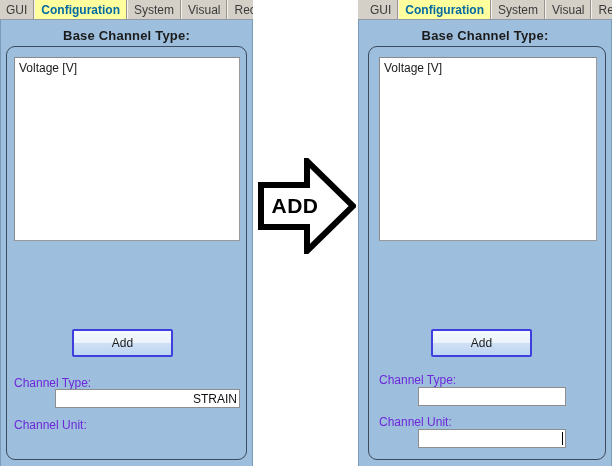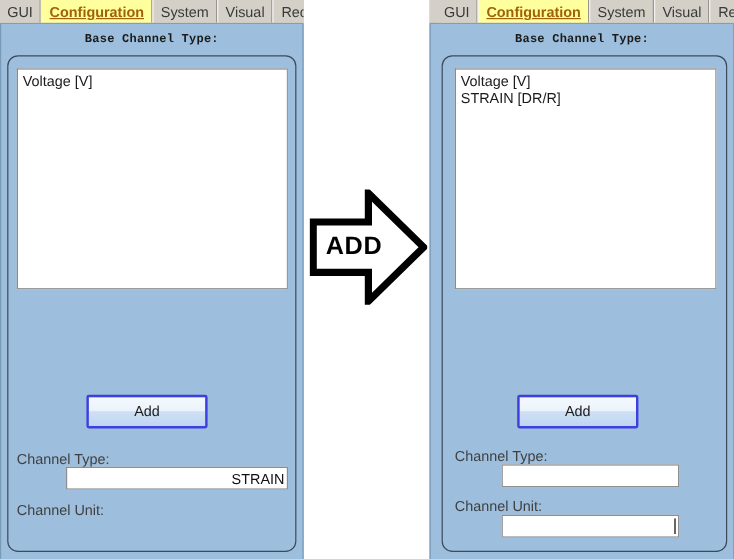--- a/index.html
+++ b/index.html
@@ -62,36 +62,34 @@
     border-right: 1px solid #9a968f;
     border-left: 1px solid #f2f1ee;
     box-sizing: border-box;
     white-space: nowrap;
     line-height: 1;
   }
   .tab:first-child { border-left: none; }
   .tab.active {
     background: #ffff9e;
     font-weight: bold;
-    color: #a16207;
-    text-decoration: underline;
+    color: #0369a1;
   }
 
   
   .heading {
     position: absolute;
     top: 28px;
     left: 0;
     width: 100%;
     text-align: center;
-    font-size: 10px;
+    font-size: 13px;
     font-weight: bold;
     color: #1b1b1b;
     letter-spacing: 0.2px;
-    font-family: Liberation Mono, monospace;
   }
 
   
   .group {
     position: absolute;
     left: 6px;
     top: 46px;
     width: 241px;
     height: 414px;
     border: 1px solid #3c4a5c;
@@ -142,21 +140,21 @@
     justify-content: center;
     font-size: 12px;
     color: #1c1c1c;
   }
   .panel.right .addbtn { left: 73px; }
 
   
   .fieldlabel {
     position: absolute;
     font-size: 12px;
-    color: #404040;
+    color: #6d28d9;
   }
   .textinput {
     position: absolute;
     height: 19px;
     background: #ffffff;
     border: 1px solid #8e8e8e;
     box-sizing: border-box;
     display: flex;
     align-items: center;
     justify-content: flex-end;
@@ -257,21 +255,20 @@
     <div class="tab">Visual</div>
     <div class="tab">Recordin</div>
   </div>
 
   <div class="heading">Base Channel Type:</div>
 
   <div class="group"></div>
 
   <div class="listbox">
     <div class="list-item">Voltage [V]</div>
-    <div class="list-item">STRAIN [DR/R]</div>
   </div>
 
   <div class="addbtn">Add</div>
 
   <div class="fieldlabel lbl-type">Channel Type:</div>
   <div class="textinput in-type">
     <span></span>
   </div>
 
   <div class="fieldlabel lbl-unit">Channel Unit:</div>

